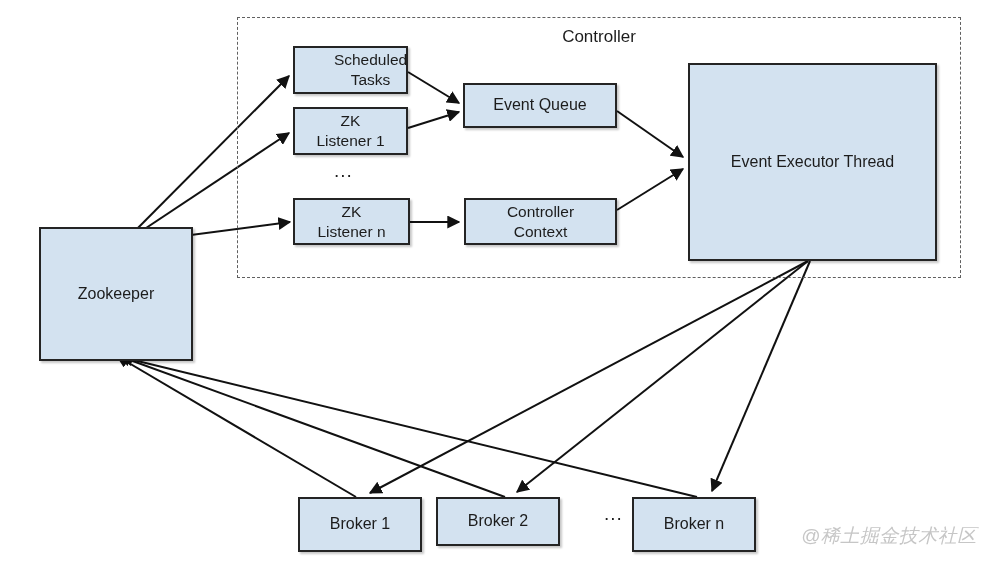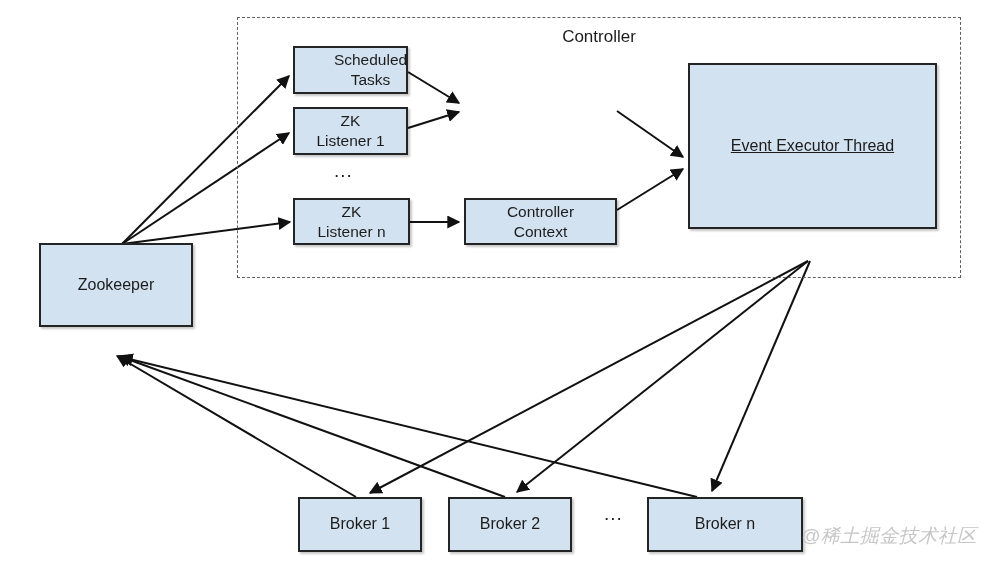--- a/index.html
+++ b/index.html
@@ -116,43 +116,46 @@
 Listener 1</span>
   </div>
 
   <div class="ellipsis" style="left:334px; top:160px;">...</div>
 
   <div class="node" style="left:293px; top:198px; width:117px; height:47px;">
     <span class="node-label">ZK
 Listener n</span>
   </div>
 
+  <div class="node" style="left:463px; top:83px; width:154px; height:45px;">
+    <span class="node-label lg">Event Queue</span>
+  </div>
 
   <div class="node" style="left:464px; top:198px; width:153px; height:47px;">
     <span class="node-label">Controller
 Context</span>
   </div>
 
-  <div class="node" style="left:688px; top:63px; width:249px; height:166px;text-decoration:underline;">
+  <div class="node" style="left:688px; top:63px; width:249px; height:198px;">
     <span class="node-label lg">Event Executor Thread</span>
   </div>
 
-  <div class="node" style="left:39px; top:243px; width:154px; height:84px;">
+  <div class="node" style="left:39px; top:227px; width:154px; height:134px;">
     <span class="node-label lg">Zookeeper</span>
   </div>
 
   <div class="node" style="left:298px; top:497px; width:124px; height:55px;">
     <span class="node-label lg">Broker 1</span>
   </div>
 
-  <div class="node" style="left:448px; top:497px; width:124px; height:55px;">
+  <div class="node" style="left:436px; top:497px; width:124px; height:49px;">
     <span class="node-label lg">Broker 2</span>
   </div>
 
   <div class="ellipsis" style="left:604px; top:503px;">...</div>
 
-  <div class="node" style="left:647px; top:497px; width:156px; height:55px;">
+  <div class="node" style="left:632px; top:497px; width:124px; height:55px;">
     <span class="node-label lg">Broker n</span>
   </div>
 
   <div class="watermark">@稀土掘金技术社区</div>
 
 </div>
 
 </body></html>

